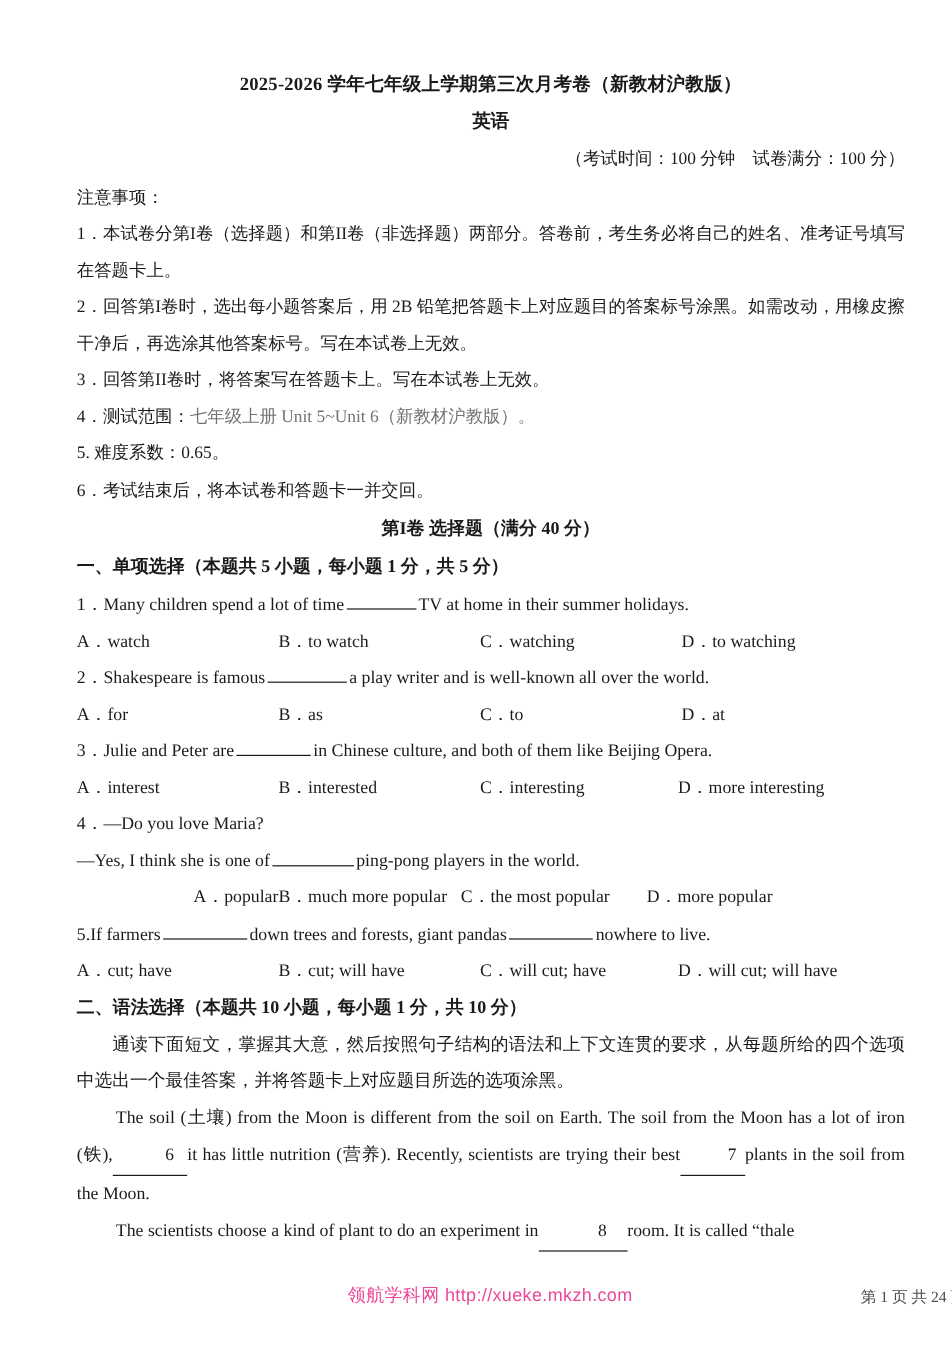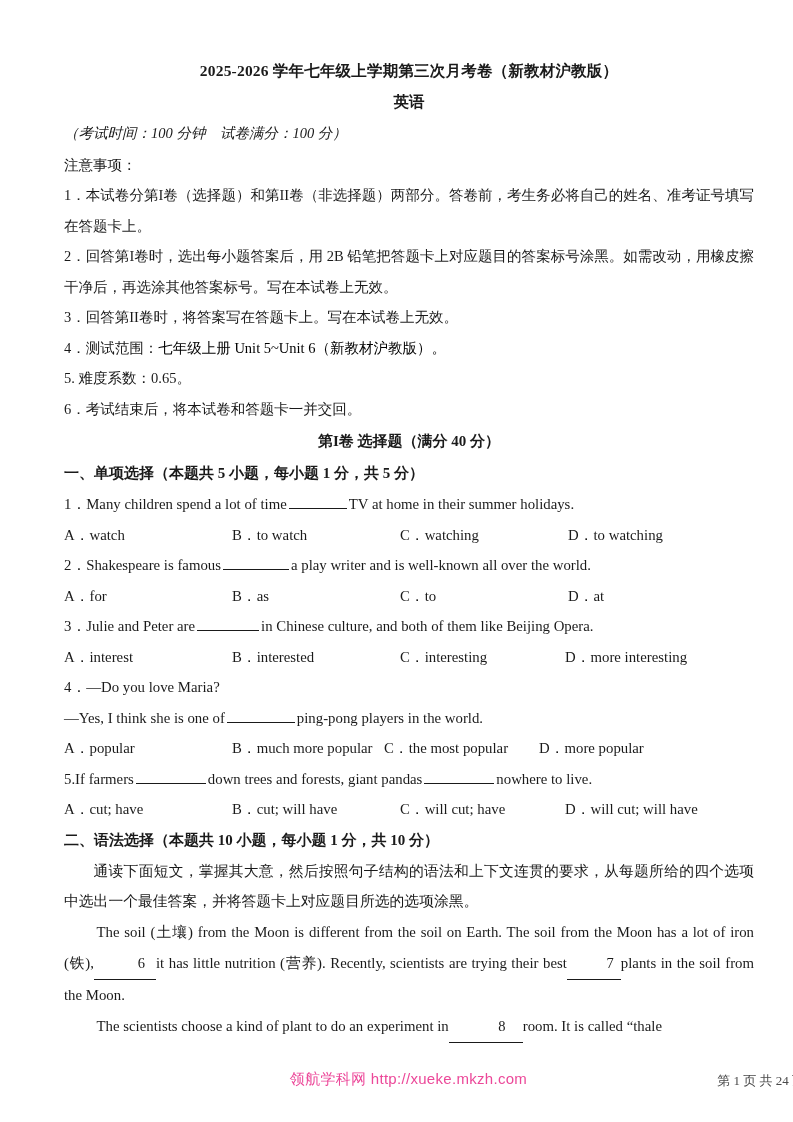--- a/index.html
+++ b/index.html
@@ -43,42 +43,41 @@
     white-space: nowrap;
   }
   .subject-title {
     text-align: center;
     font-weight: bold;
     font-size: 15.5px;
     line-height: 31px;
     margin: 0;
   }
   .exam-meta {
-    text-align: left;
+    text-align: right;
     font-size: 14.5px;
     line-height: 33px;
     margin: 0;
-    font-style: italic;
   }
 
   
   .notice-heading {
     font-size: 14.5px;
     line-height: 30px;
     margin: 0;
   }
   .notice-item {
     font-size: 14.5px;
     line-height: 30.5px;
     margin: 0;
     text-align: justify;
     text-justify: inter-ideograph;
   }
   .red {
-    color: #000000;
+    color: #737373;
   }
 
   
   .paper-part {
     text-align: center;
     font-weight: bold;
     font-size: 15px;
     line-height: 34px;
     margin: 0;
   }
@@ -129,21 +128,21 @@
   
   .options.cols4 .opt { width: 168px; }
   .options.cols4 .opt:last-child { width: auto; }
 
   
   .options.tight .opt:nth-child(1) { width: 168px; }
   .options.tight .opt:nth-child(2) { width: 168px; }
   .options.tight .opt:nth-child(3) { width: 165px; }
   .options.tight .opt:nth-child(4) { width: auto; }
 
-  .options.q4 .opt:nth-child(1) { width: 168px; }
+  .options.q4 .opt:nth-child(1) { width: 168px; text-align: right; }
   .options.q4 .opt:nth-child(2) { width: 152px; }
   .options.q4 .opt:nth-child(3) { width: 155px; }
   .options.q4 .opt:nth-child(4) { width: auto; }
 
   
   .instr {
     font-size: 14.8px;
     line-height: 30.5px;
     margin: 0;
     text-indent: 2em;

